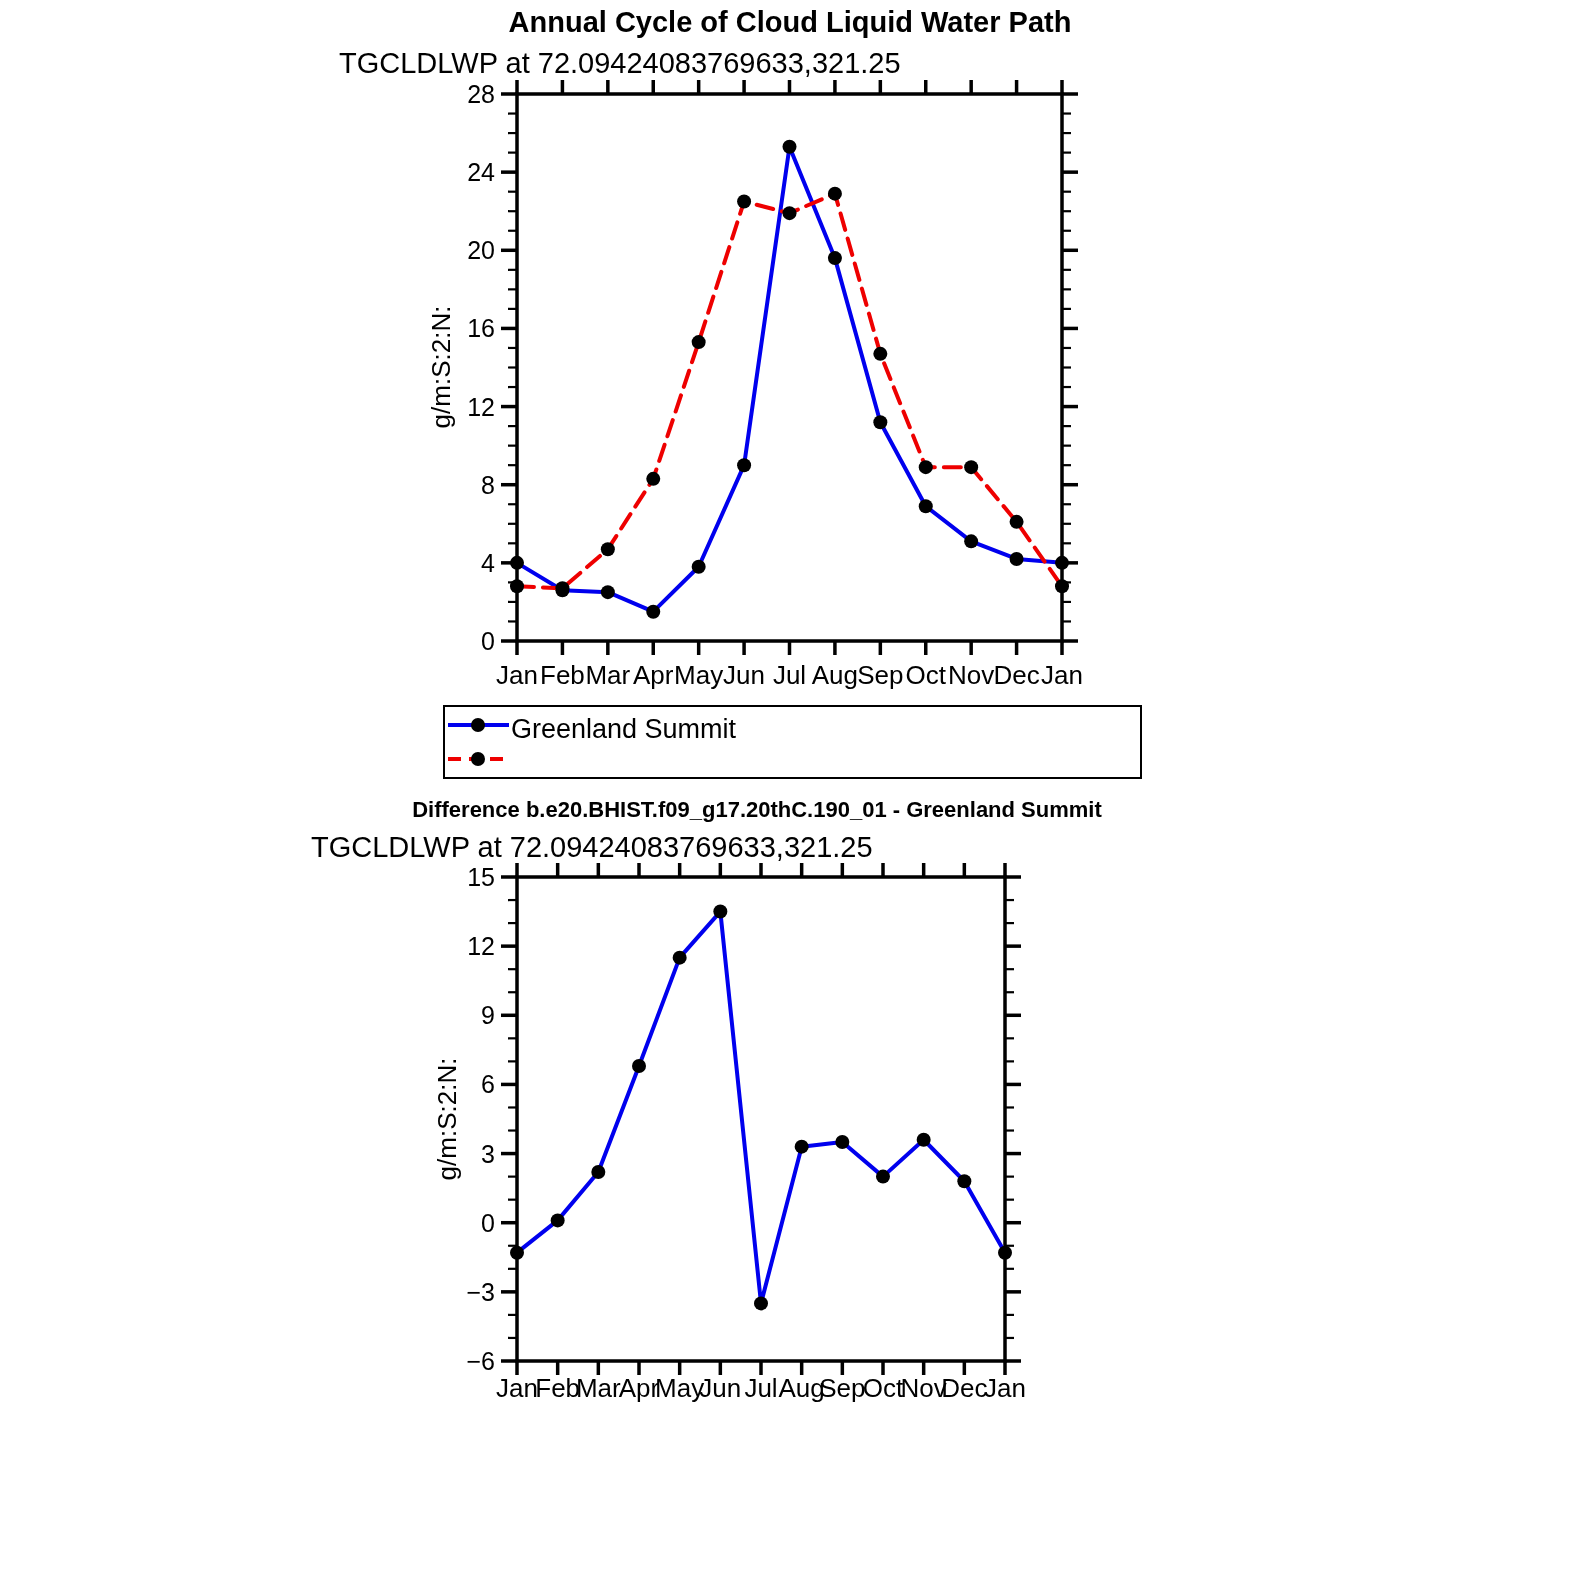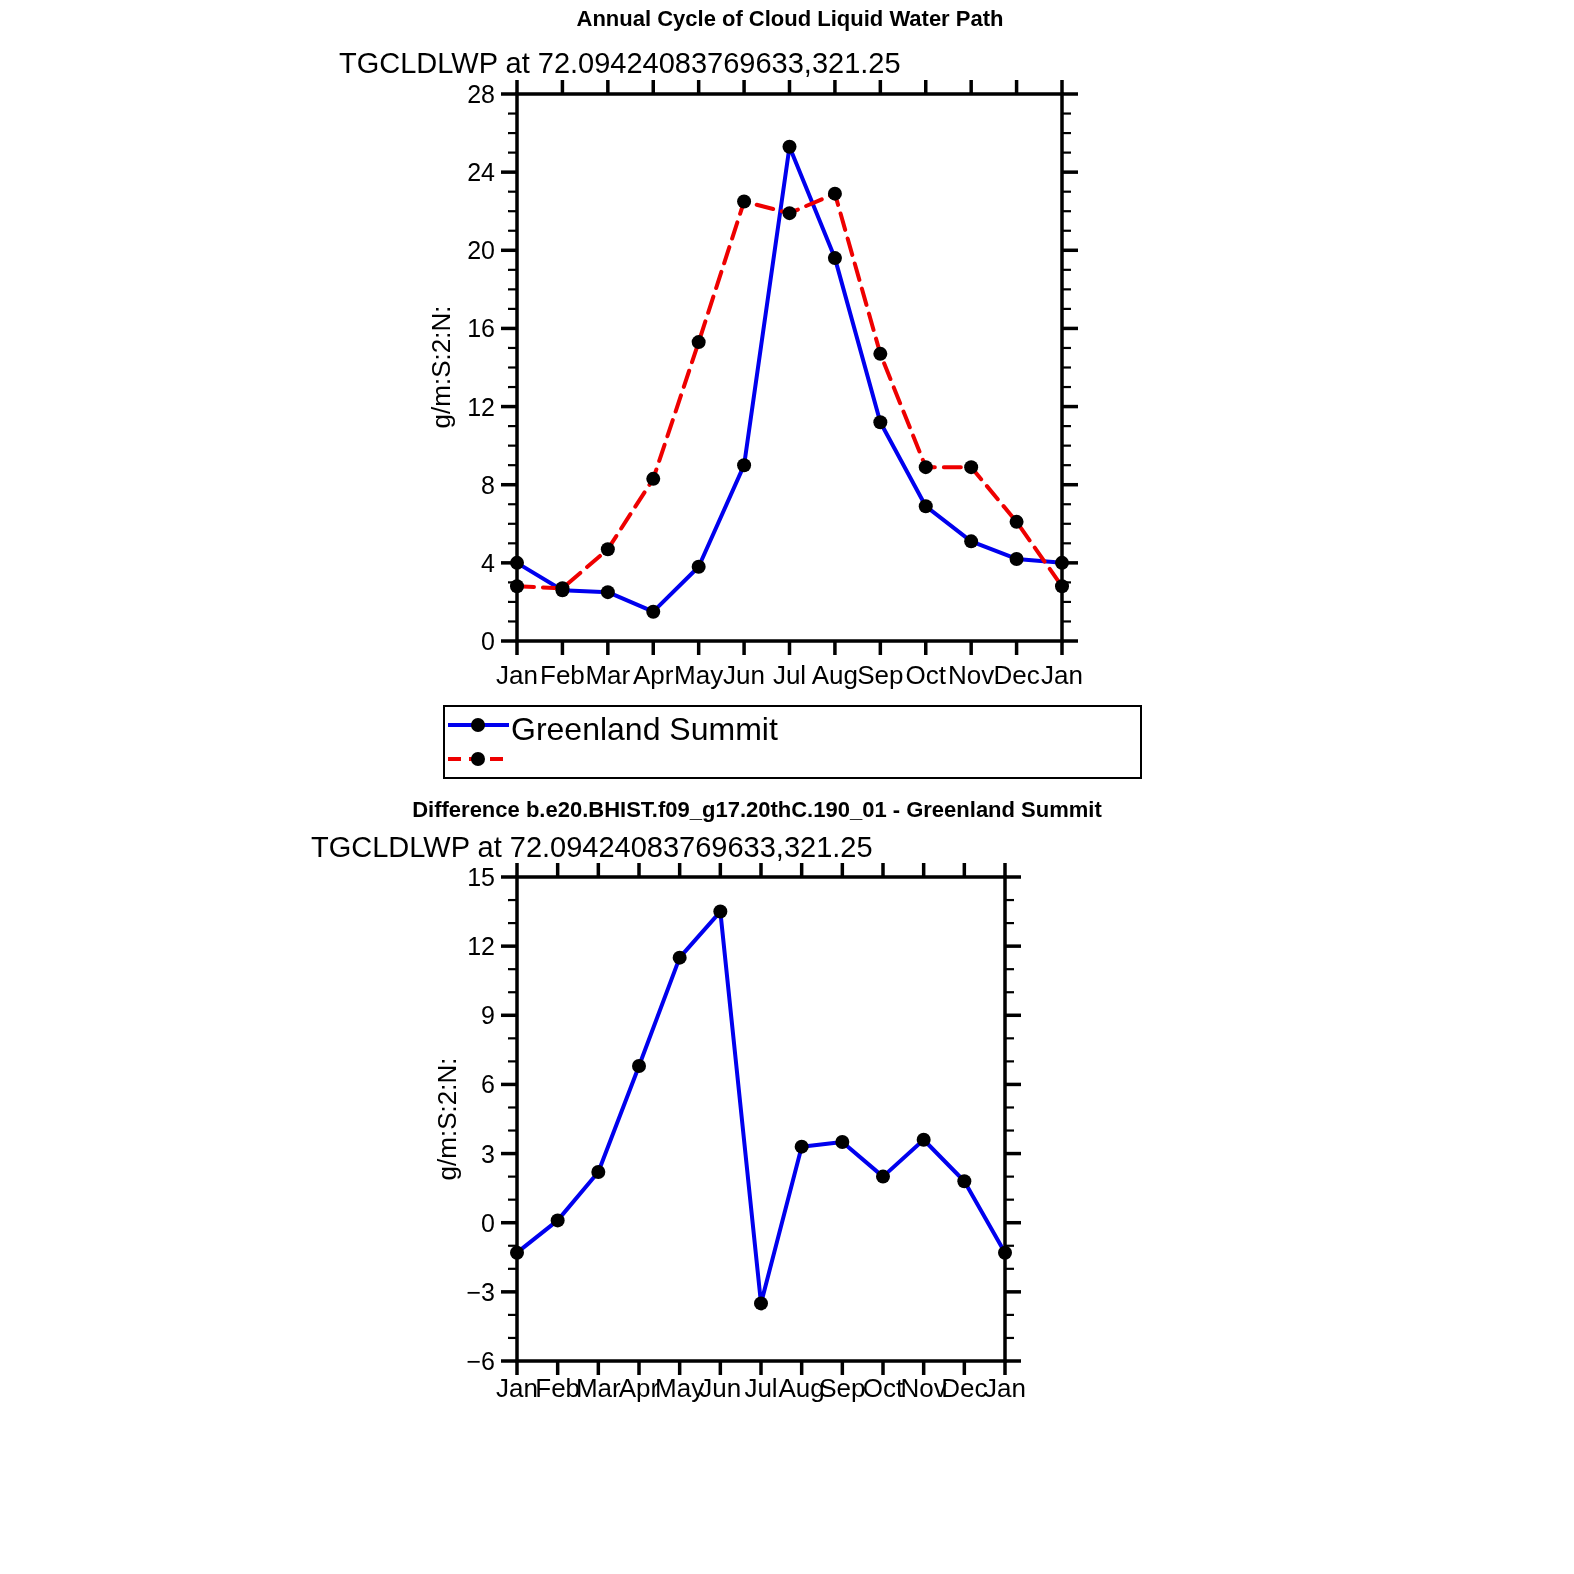--- a/index.html
+++ b/index.html
@@ -1,34 +1,34 @@
 <!DOCTYPE html>
 <html><head>
 <meta charset="utf-8">
 <style>
   html,body{margin:0;padding:0;background:#ffffff;}
   body{width:1574px;height:1574px;position:relative;font-family:"Liberation Sans",sans-serif;color:#000;}
   .canvas{position:absolute;left:0;top:0;width:1574px;height:1574px;background:#fff;overflow:hidden;}
   #plots{position:absolute;left:0;top:0;}
   svg text{font-family:"Liberation Sans",sans-serif;fill:#000;}
   .title{position:absolute;text-align:center;font-weight:700;white-space:nowrap;letter-spacing:0;}
-  .title-top{left:340px;width:900px;top:6px;font-size:22px;}
+  .title-top{left:340px;width:900px;top:6px;font-size:29px;}
   .subtitle{position:absolute;text-align:left;white-space:nowrap;font-weight:400;}
   .subtitle-top{left:339px;width:900px;top:47px;font-size:29px;}
   .title-bot{left:307px;width:900px;top:797px;font-size:22px;text-align:center;}
   .subtitle-bot{left:311px;width:900px;top:831px;font-size:29px;}
   .ylab{position:absolute;white-space:nowrap;font-size:26px;font-weight:400;
         transform:translate(-50%,-50%) rotate(-90deg);}
   #ylab-top{left:441px;top:367px;}
   #ylab-bot{left:447px;top:1119px;}
   .legend{position:absolute;left:443px;top:705px;width:699px;height:74px;
           border:2px solid #000;box-sizing:border-box;background:#fff;
           display:flex;flex-direction:column;justify-content:center;padding-left:2px;}
   .legend-row{display:flex;align-items:center;height:34px;}
-  .legend-label{font-size:32px;white-space:nowrap;line-height:1;margin-top:8px;}
+  .legend-label{font-size:27px;white-space:nowrap;line-height:1;margin-top:8px;}
 </style>
 </head>
 <body>
 
 <div class="canvas">
 
   <div class="title title-top">Annual Cycle of Cloud Liquid Water Path</div>
   <div class="subtitle subtitle-top">TGCLDLWP at 72.09424083769633,321.25</div>
   <div class="ylab" id="ylab-top">g/m:S:2:N:</div>
 

